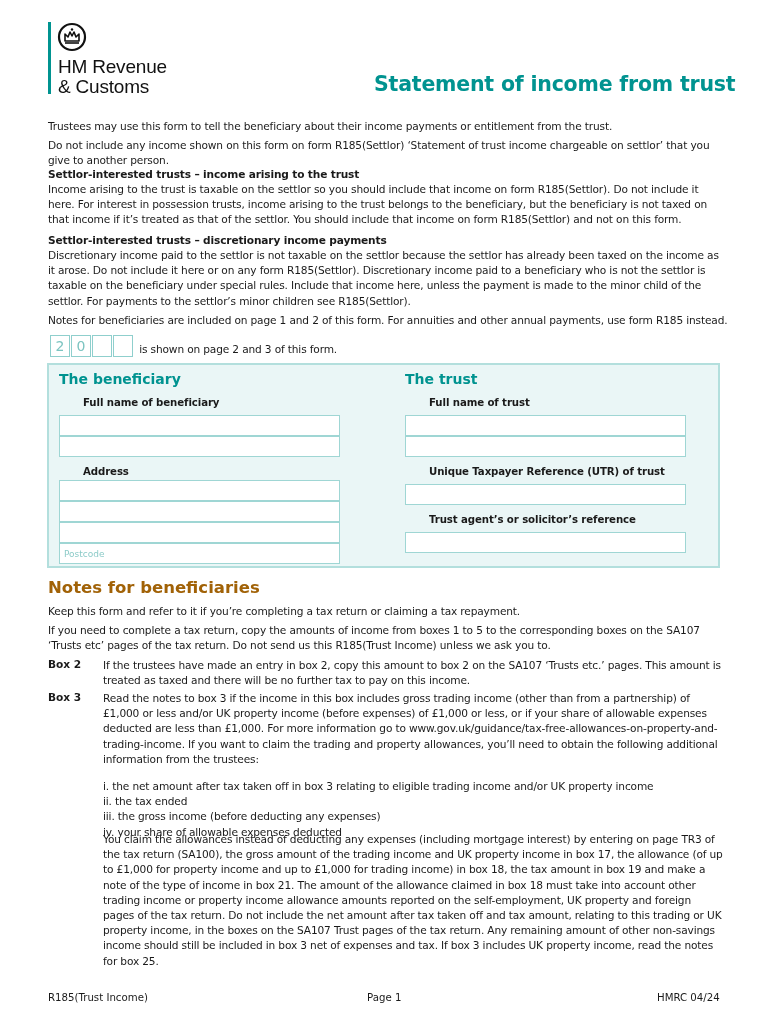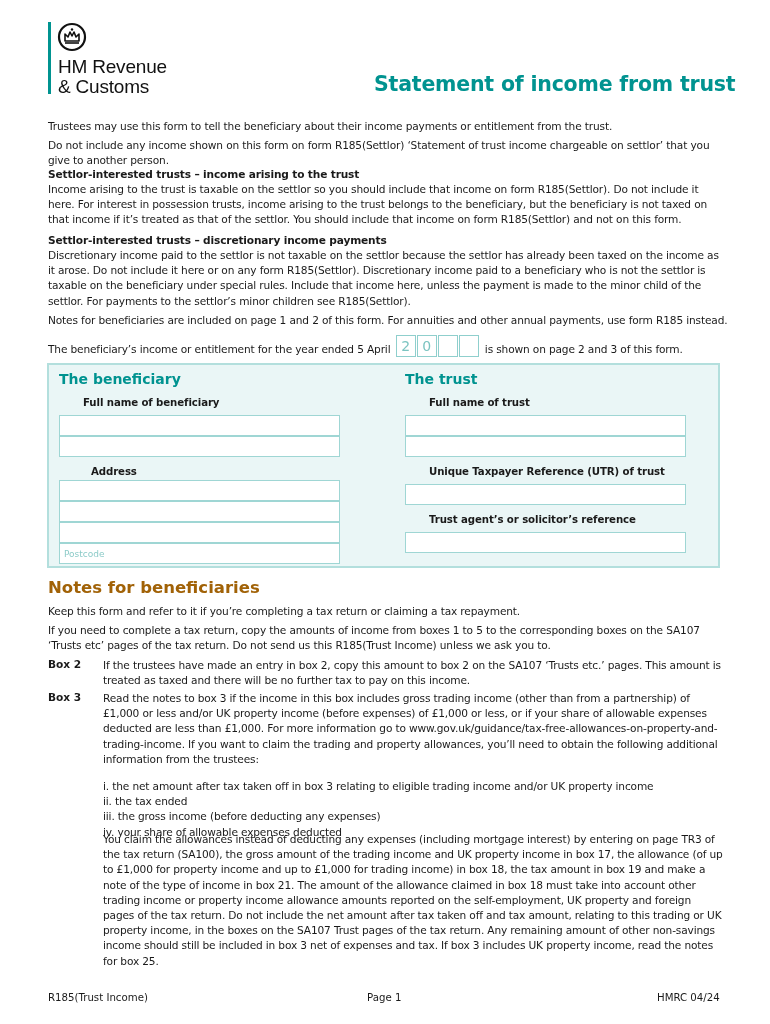--- a/index.html
+++ b/index.html
@@ -53,37 +53,36 @@
 
 <div class="abs para" style="top:119px;">Trustees may use this form to tell the beneficiary about their income payments or entitlement from the trust.</div>
 <div class="abs para" style="top:138px;">Do not include any income shown on this form on form R185(Settlor) ‘Statement of trust income chargeable on settlor’ that you give to another person.</div>
 <div class="abs para" style="top:167px; font-weight:bold;">Settlor-interested trusts – income arising to the trust</div>
 <div class="abs para" style="top:182px;">Income arising to the trust is taxable on the settlor so you should include that income on form R185(Settlor). Do not include it here. For interest in possession trusts, income arising to the trust belongs to the beneficiary, but the beneficiary is not taxed on that income if it’s treated as that of the settlor. You should include that income on form R185(Settlor) and not on this form.</div>
 <div class="abs para" style="top:233px; font-weight:bold;">Settlor-interested trusts – discretionary income payments</div>
 <div class="abs para" style="top:248px;">Discretionary income paid to the settlor is not taxable on the settlor because the settlor has already been taxed on the income as it arose. Do not include it here or on any form R185(Settlor). Discretionary income paid to a beneficiary who is not the settlor is taxable on the beneficiary under special rules. Include that income here, unless the payment is made to the minor child of the settlor. For payments to the settlor’s minor children see R185(Settlor).</div>
 <div class="abs para" style="top:313px;">Notes for beneficiaries are included on page 1 and 2 of this form. For annuities and other annual payments, use form R185 instead.</div>
 
 <div class="abs year-line">
-  <span>The beneficiary’s income or entitlement for the year ended 5 April</span>
   <span class="year-boxes">
     <span class="ybox">2</span>
     <span class="ybox">0</span>
     <span class="ybox"></span>
     <span class="ybox"></span>
   </span>
   <span>is shown on page 2 and 3 of this form.</span>
 </div>
 
 <div class="abs panel"></div>
 
 <div class="abs section-head" style="left:59px; top:371px;">The beneficiary</div>
 <div class="abs field-label" style="left:59px; top:397px;">Full name of beneficiary</div>
 <div class="abs field" style="left:59px; top:415px; width:281px; height:21px;"></div>
 <div class="abs field" style="left:59px; top:436px; width:281px; height:21px;"></div>
-<div class="abs field-label" style="left:67px; top:466px;">Address</div>
+<div class="abs field-label" style="left:59px; top:466px;">Address</div>
 <div class="abs field" style="left:59px; top:480px; width:281px; height:21px;"></div>
 <div class="abs field" style="left:59px; top:501px; width:281px; height:21px;"></div>
 <div class="abs field" style="left:59px; top:522px; width:281px; height:21px;"></div>
 <div class="abs field postcode" style="left:59px; top:543px; width:281px; height:21px;">Postcode</div>
 
 <div class="abs section-head" style="left:405px; top:371px;">The trust</div>
 <div class="abs field-label" style="left:405px; top:397px;">Full name of trust</div>
 <div class="abs field" style="left:405px; top:415px; width:281px; height:21px;"></div>
 <div class="abs field" style="left:405px; top:436px; width:281px; height:21px;"></div>
 <div class="abs field-label" style="left:405px; top:466px;">Unique Taxpayer Reference (UTR) of trust</div>

